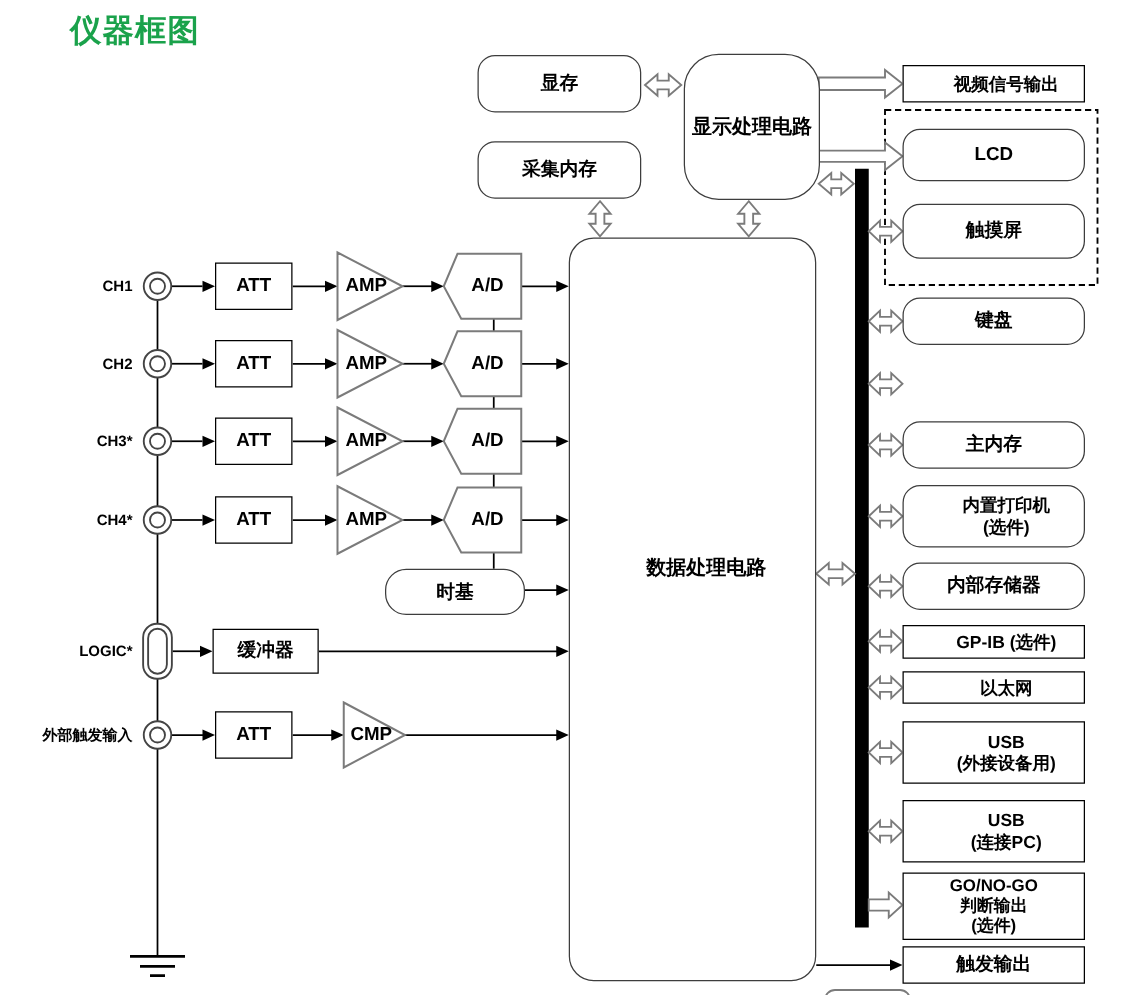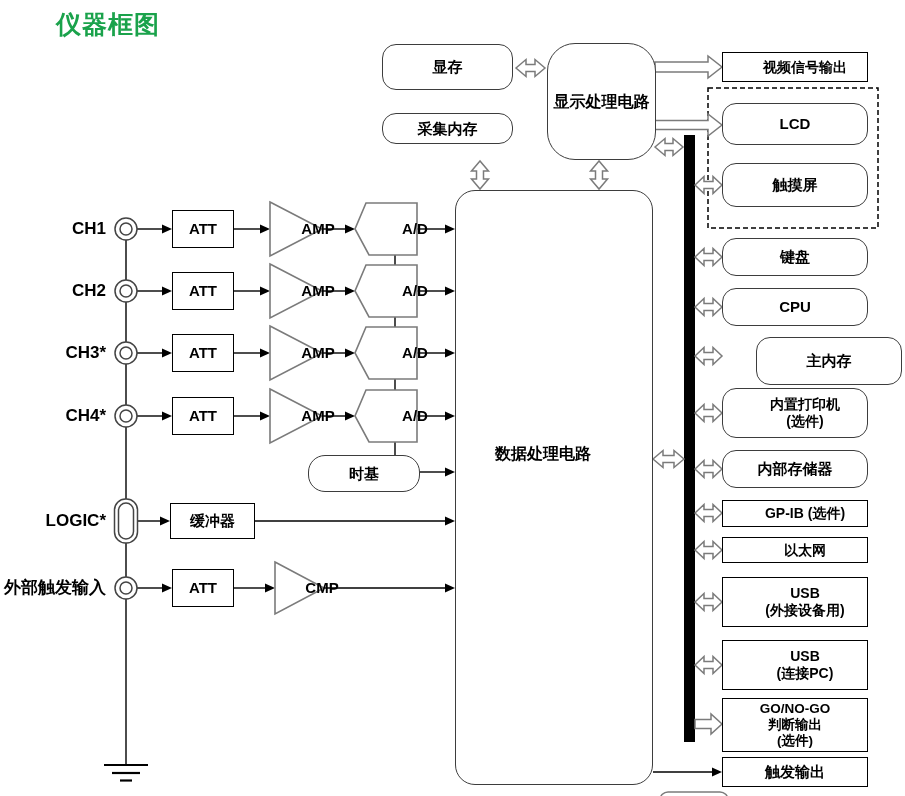--- a/index.html
+++ b/index.html
@@ -1,28 +1,28 @@
 <!DOCTYPE html>
 <html><head>
 <meta charset="utf-8">
 <style>
   html,body{margin:0;padding:0;background:#fff;}
   .stage{position:relative;width:905px;height:796px;background:#fff;overflow:hidden;
          font-family:"Liberation Sans","DejaVu Sans",sans-serif;color:#000;}
   .stage svg{position:absolute;left:0;top:0;}
   .page-title{position:absolute;left:56px;top:8px;font-size:25px;font-weight:bold;color:#1aa24b;letter-spacing:1px;}
-  .inlbl{position:absolute;left:2px;width:104px;text-align:right;font-weight:bold;font-size:17px;line-height:24px;height:24px;}
-  .shapelbl{position:absolute;text-align:center;font-weight:bold;font-size:15px;line-height:22px;height:22px;padding-left:25px;}
+  .inlbl{position:absolute;left:2px;width:104px;text-align:right;font-weight:bold;font-size:12px;line-height:24px;height:24px;}
+  .shapelbl{position:absolute;text-align:center;font-weight:bold;font-size:15px;line-height:22px;height:22px;}
   .bx{position:absolute;box-sizing:border-box;background:#fff;display:flex;flex-direction:column;
       align-items:center;justify-content:center;text-align:center;font-weight:bold;font-size:15px;line-height:1.2;}
   .sq{border:1.7px solid #000;}
   .rd{border:1.6px solid #3d3d3d;border-radius:14px;text-align:center;}
   .rd-big{border:1.6px solid #3d3d3d;border-radius:20px;background:#fff;position:absolute;box-sizing:border-box;}
   .fs14{font-size:14px;padding-left:20px;} .fs16{font-size:16px;} .fs13{font-size:13.5px;line-height:16px;text-align:right;}
-  .dp-label{position:absolute;left:495px;top:444px;width:118px;text-align:left;font-weight:bold;font-size:16px;}
+  .dp-label{position:absolute;left:495px;top:444px;width:118px;text-align:right;font-weight:bold;font-size:16px;}
 </style>
 </head>
 <body>
 
 <div class="stage">
 
   <svg width="905" height="796" viewBox="0 0 905 796">
 
     <g stroke="#000" stroke-width="1.4">
       <line x1="137" y1="229" x2="162" y2="229"></line>
@@ -174,31 +174,30 @@
   <div class="shapelbl" style="left:362px;top:218px;width:56px">A/D</div>
   <div class="shapelbl" style="left:362px;top:280px;width:56px">A/D</div>
   <div class="shapelbl" style="left:362px;top:342px;width:56px">A/D</div>
   <div class="shapelbl" style="left:362px;top:405px;width:56px">A/D</div>
   <div class="shapelbl" style="left:275px;top:577px;width:44px">CMP</div>
 
   <div class="bx sq" style="left:170px;top:503px;width:85px;height:36px">缓冲器</div>
   <div class="bx rd" style="left:308px;top:455px;width:112px;height:37px;border-radius:17px">时基</div>
 
   <div class="bx rd" style="left:382px;top:44px;width:131px;height:46px">显存</div>
-  <div class="bx rd" style="left:382px;top:113px;width:131px;height:31px">采集内存</div>
+  <div class="bx rd" style="left:382px;top:113px;width:131px;height:46px">采集内存</div>
   <div class="bx rd fs16" style="left:547px;top:43px;width:109px;height:117px;border-radius:28px">显示处理电路</div>
   <div class="rd-big" style="left:455px;top:190px;width:198px;height:595px"></div>
   <div class="dp-label">数据处理电路</div>
 
   <div class="bx sq fs14" style="left:722px;top:52px;width:146px;height:30px">视频信号输出</div>
   <div class="bx rd" style="left:722px;top:103px;width:146px;height:42px">LCD</div>
   <div class="bx rd" style="left:722px;top:238px;width:146px;height:38px">键盘</div>
   <div class="bx rd" style="left:722px;top:163px;width:146px;height:44px">触摸屏</div>
-  <div class="bx rd" style="left:722px;top:288px;width:146px;height:38px">CPU</div>
-  <div class="bx rd" style="left:756px;top:337px;width:146px;height:48px">主内存</div>
+  <div class="bx rd" style="left:722px;top:337px;width:146px;height:38px">主内存</div>
   <div class="bx rd fs14" style="left:722px;top:388px;width:146px;height:50px">
     <span>内置打印机</span>
     <span>(选件)</span>
   </div>
   <div class="bx rd" style="left:722px;top:450px;width:146px;height:38px">内部存储器</div>
   <div class="bx sq fs14" style="left:722px;top:500px;width:146px;height:27px">GP-IB (选件)</div>
   <div class="bx sq fs14" style="left:722px;top:537px;width:146px;height:26px">以太网</div>
   <div class="bx sq fs14" style="left:722px;top:577px;width:146px;height:50px">
     <span>USB</span>
     <span>(外接设备用)</span>

